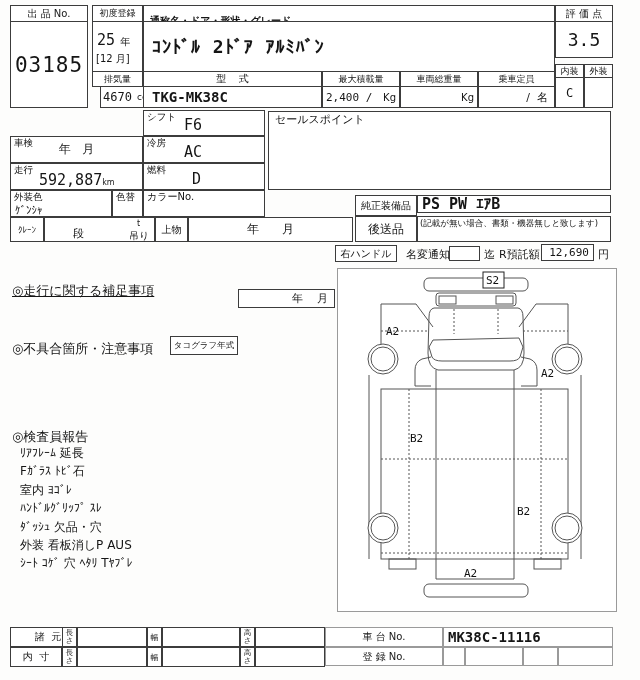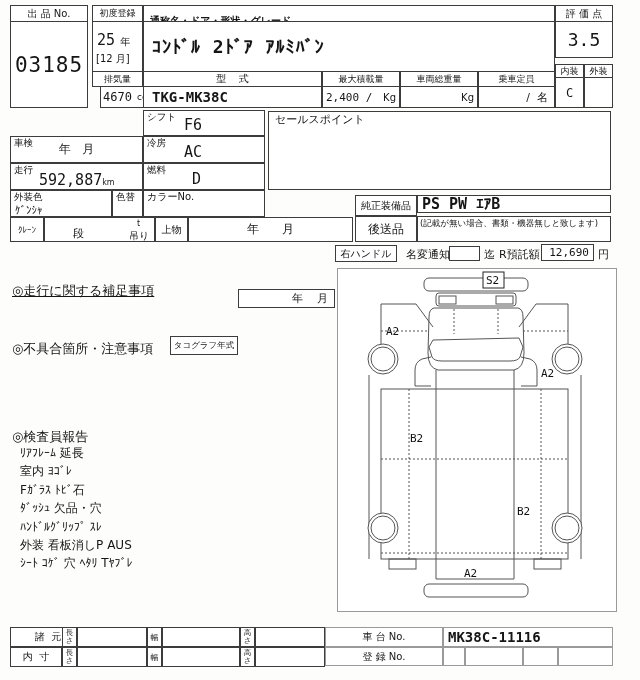--- a/index.html
+++ b/index.html
@@ -138,24 +138,24 @@
 
   <span class="nob f13" style="left:12px;top:282px;text-decoration:underline;">◎走行に関する補足事項</span>
   <div class="cell cc" style="left:170px;top:289px;width:68px;height:19px;font-size:8.5px;margin-top:47px;">タコグラフ年式</div>
   <div class="cell cr f11 pre" style="left:238px;top:289px;width:97px;height:19px;padding-right:6px;">年    月</div>
 
   <span class="nob f13" style="left:12px;top:340px;">◎不具合箇所・注意事項</span>
 
   <span class="nob f13" style="left:12px;top:428px;">◎検査員報告</span>
   <div class="nob" style="left:20px;top:444px;width:300px;">
     <div class="insp-item">ﾘｱﾌﾚｰﾑ 延長</div>
+    <div class="insp-item">Fｶﾞﾗｽ ﾄﾋﾞ石</div>
     <div class="insp-item">室内 ﾖｺﾞﾚ</div>
-    <div class="insp-item">Fｶﾞﾗｽ ﾄﾋﾞ石</div>
+    <div class="insp-item">ﾊﾝﾄﾞﾙｸﾞﾘｯﾌﾟ ｽﾚ</div>
     <div class="insp-item">ﾀﾞｯｼｭ 欠品・穴</div>
-    <div class="insp-item">ﾊﾝﾄﾞﾙｸﾞﾘｯﾌﾟ ｽﾚ</div>
     <div class="insp-item">外装 看板消しP AUS</div>
     <div class="insp-item">ｼｰﾄ ｺｹﾞ 穴 ﾍﾀﾘ Tﾔﾌﾞﾚ</div>
   </div>
 
   <div class="cell gray" style="left:337px;top:268px;width:280px;height:344px;">
     <svg width="278" height="342" viewBox="0 0 278 342">
       <g stroke="#555" fill="none" stroke-width="1">
         <rect x="86" y="9" width="104" height="13" rx="5"></rect>
         <rect x="98" y="24" width="80" height="13" rx="3"></rect>
         <rect x="101" y="27" width="17" height="8"></rect>

